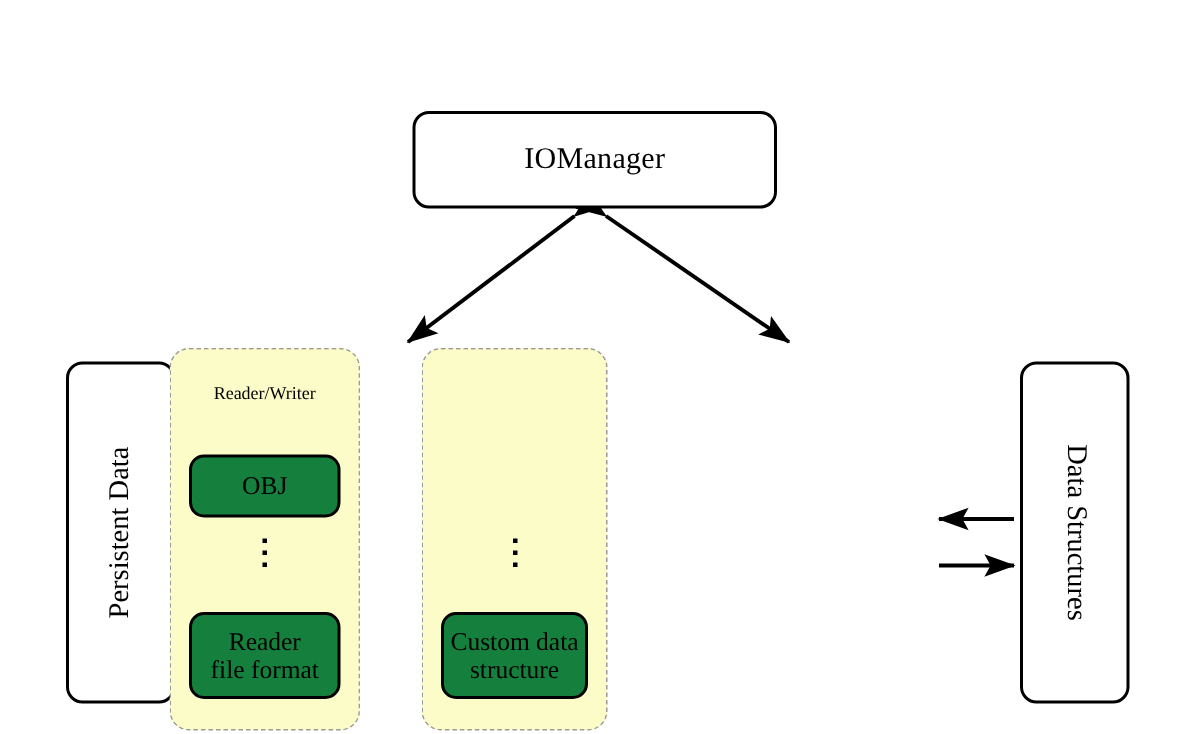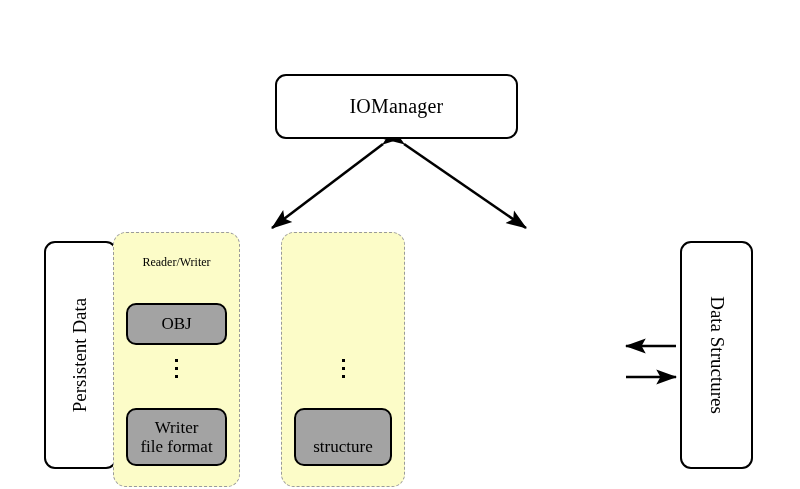--- a/index.html
+++ b/index.html
@@ -79,21 +79,21 @@
     color: #000000;
     white-space: nowrap;
   }
   #importer-exporter-group .group-title { font-size: 18px; letter-spacing: -0.2px; }
 
   .inner-node {
     position: absolute;
     box-sizing: border-box;
     border: 2.6px solid #000000;
     border-radius: 10px;
-    background: #a3a3a3;
+    background: #15803d;
     display: flex;
     align-items: center;
     justify-content: center;
     text-align: center;
     font-size: 17px;
     line-height: 1.12;
     color: #000000;
   }
   .inner-top {
     left: 12px; right: 12px;
@@ -178,36 +178,36 @@
     </div>
 
     <div class="ellipsis-vert">
       <i></i>
         <i></i>
         <i></i>
     </div>
 
     <div class="inner-node inner-bottom">
       <span>
-        <span>Writer</span><br>
+        <span>Reader</span><br>
         <span>file format</span>
       </span>
     </div>
   </div>
 
   <div class="group" id="importer-exporter-group">
 
 
     <div class="ellipsis-vert">
       <i></i>
         <i></i>
         <i></i>
     </div>
 
     <div class="inner-node inner-bottom">
       <span>
-        <br>
+        <span>Custom data</span><br>
         <span>structure</span>
       </span>
     </div>
   </div>
 
 </div>
 
 </body></html>

